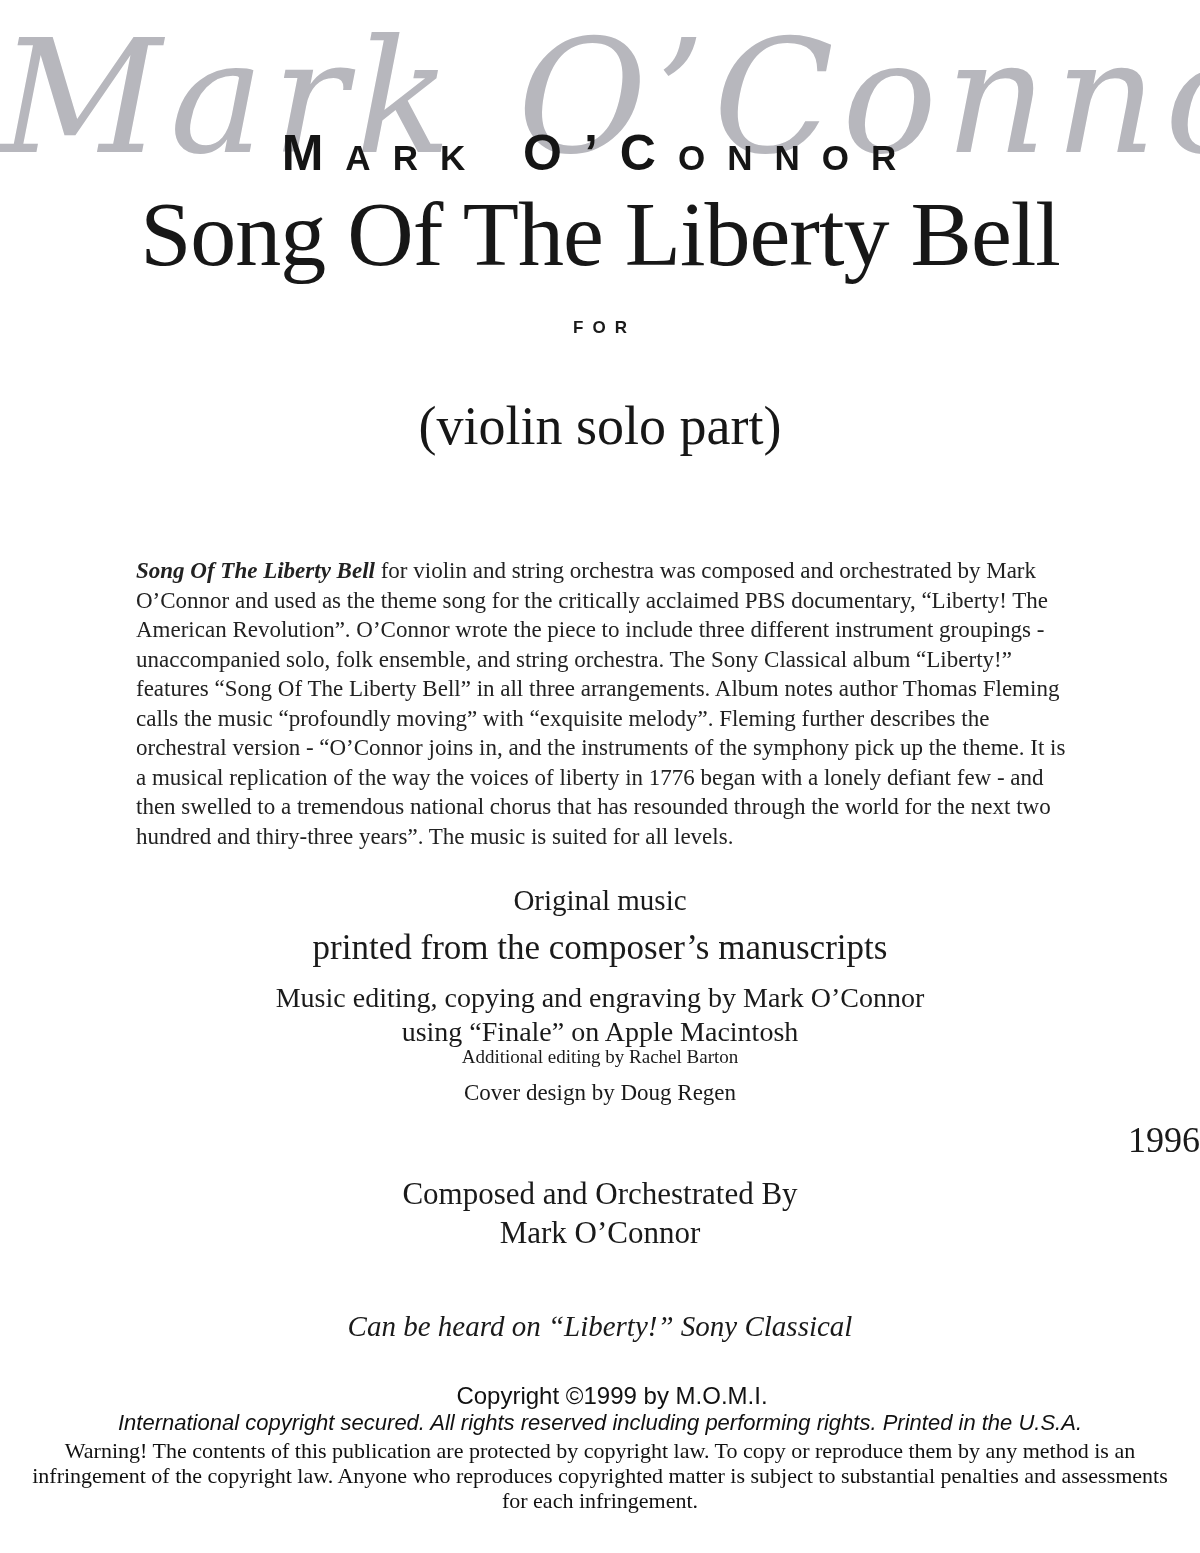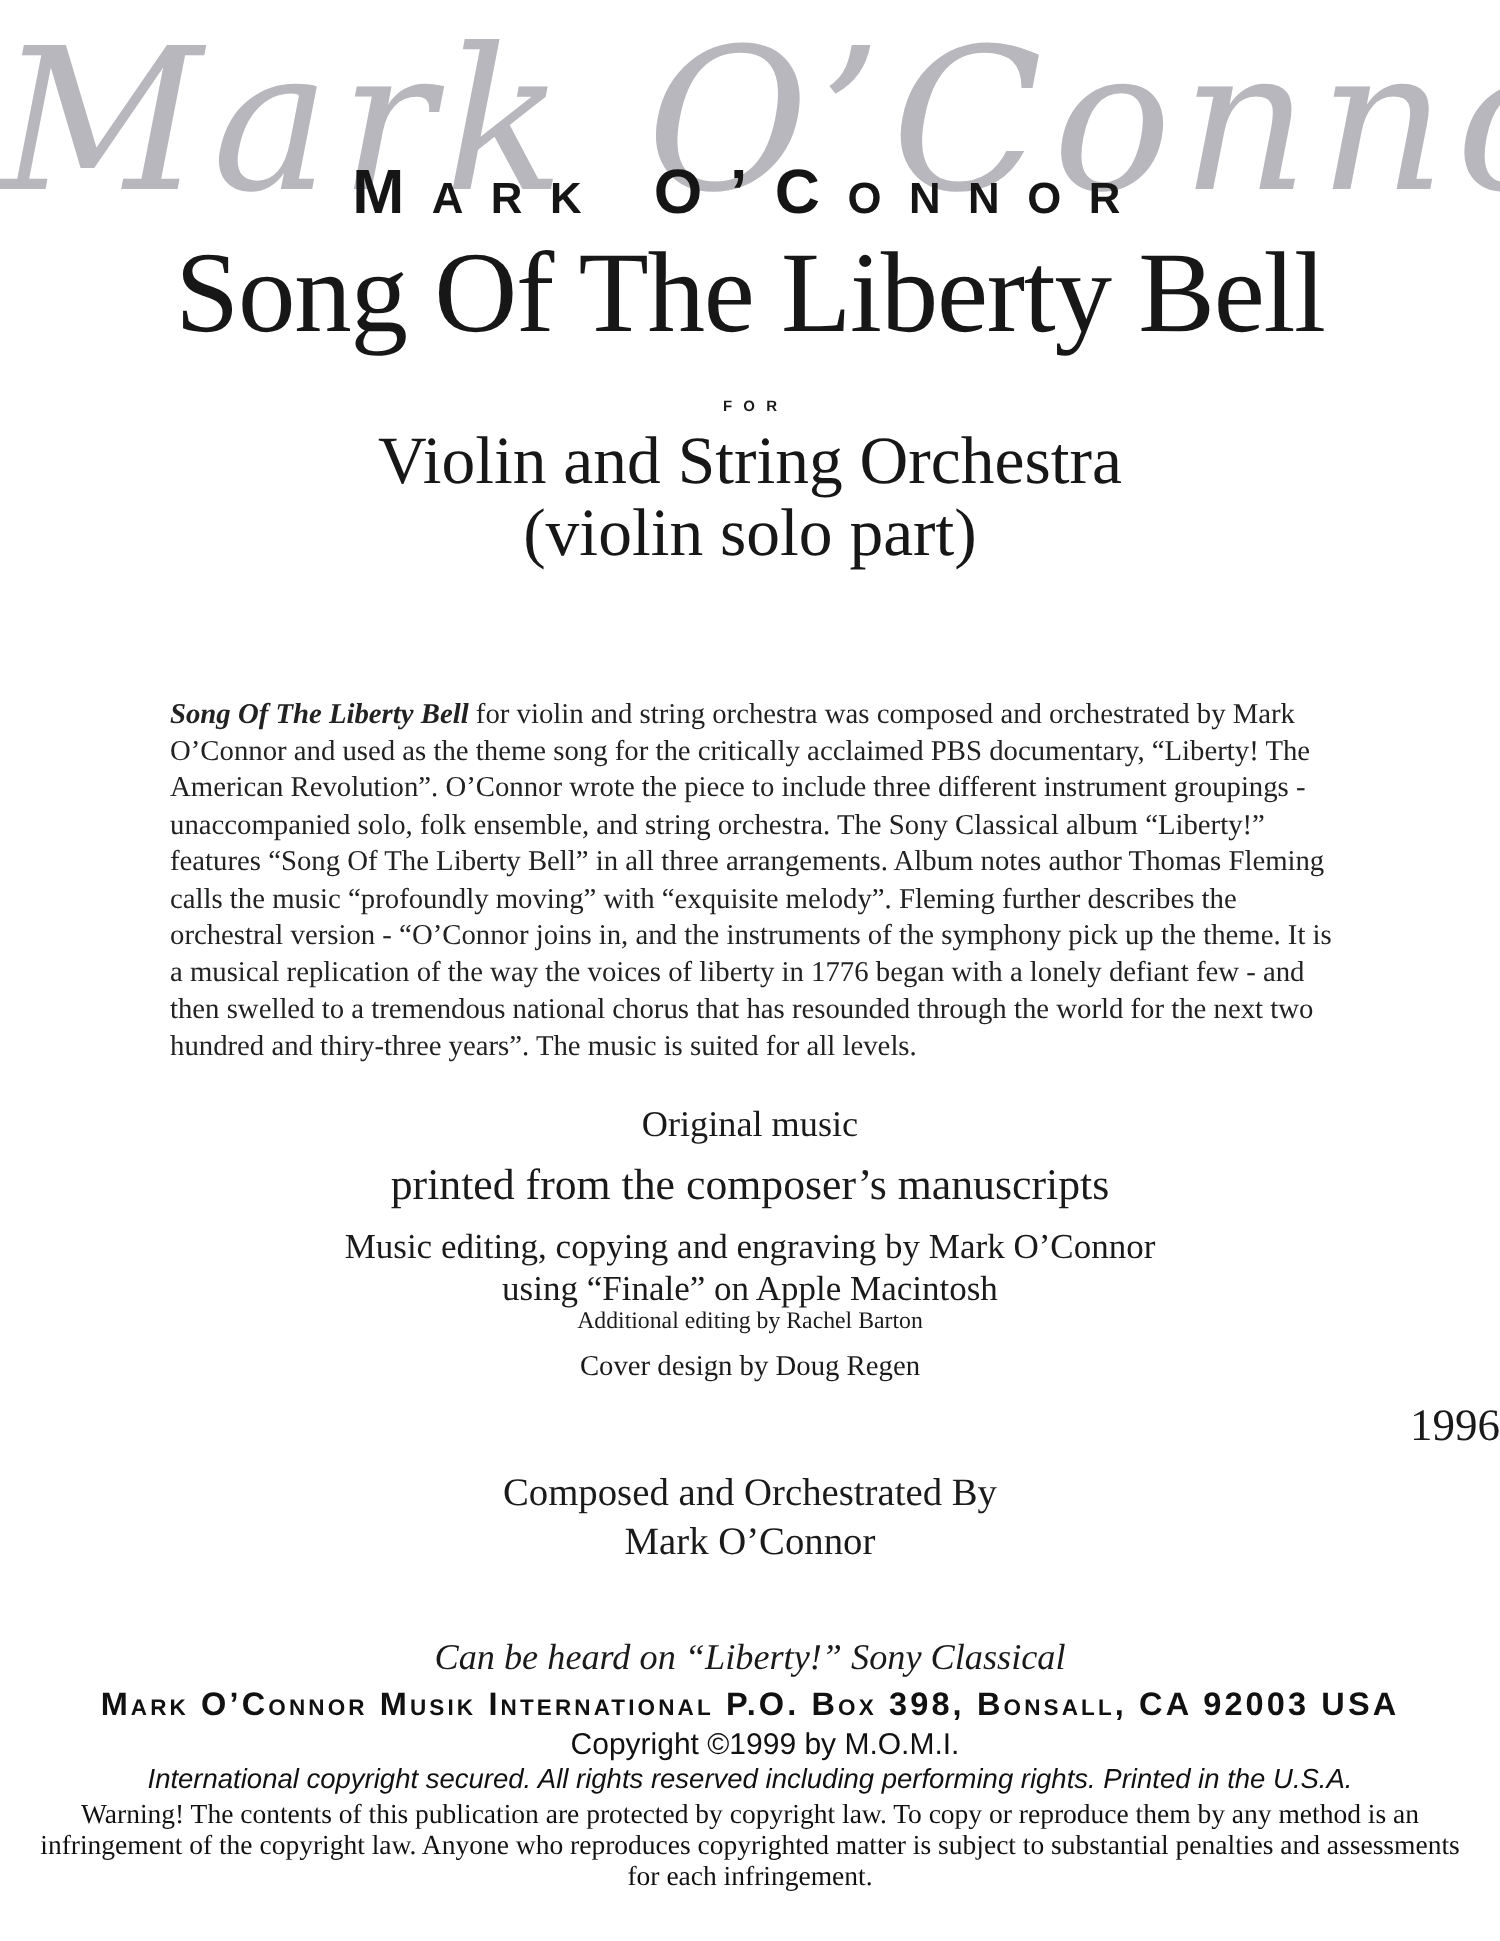--- a/index.html
+++ b/index.html
@@ -47,21 +47,21 @@
     letter-spacing: -1px;
     color: #171717;
     white-space: nowrap;
     z-index: 2;
     margin: 0;
   }
   .for-label {
     top: 318px;
     font-family: "Liberation Sans", sans-serif;
     font-weight: 700;
-    font-size: 12px;
+    font-size: 17px;
     letter-spacing: 9px;
     text-indent: 9px;
     color: #1a1a1a;
   }
   .subtitle-1 {
     top: 341px;
     font-size: 54px;
     line-height: 1;
     color: #171717;
     white-space: nowrap;
@@ -143,34 +143,32 @@
 </style>
 </head>
 <body>
 
 <div class="page">
 
   <div class="abs signature-script">Mark O’Connor</div>
   <div class="abs composer-caps">Mark O’Connor</div>
   <h1 class="abs main-title">Song Of The Liberty Bell</h1>
   <div class="abs for-label">FOR</div>
-  <div class="abs subtitle-1">Violin and String Orchestra</div>
   <div class="abs subtitle-2">(violin solo part)</div>
 
   <p class="description"><span class="lead">Song Of The Liberty Bell</span><span> for violin and string orchestra was composed and orchestrated by Mark O’Connor and used as the theme song for the critically acclaimed PBS documentary, “Liberty! The American Revolution”. O’Connor wrote the piece to include three different instrument groupings - unaccompanied solo, folk ensemble, and string orchestra. The Sony Classical album “Liberty!” features “Song Of The Liberty Bell” in all three arrangements. Album notes author Thomas Fleming calls the music “profoundly moving” with “exquisite melody”. Fleming further describes the orchestral version - “O’Connor joins in, and the instruments of the symphony pick up the theme. It is a musical replication of the way the voices of liberty in 1776 began with a lonely defiant few - and then swelled to a tremendous national chorus that has resounded through the world for the next two hundred and thiry-three years”. The music is suited for all levels.</span></p>
 
   <div class="abs original-1">Original music</div>
   <div class="abs original-2">printed from the composer’s manuscripts</div>
   <div class="abs credit-1">Music editing, copying and engraving by Mark O’Connor</div>
   <div class="abs credit-2">using “Finale” on Apple Macintosh</div>
   <div class="abs credit-3">Additional editing by Rachel Barton</div>
   <div class="abs credit-4">Cover design by Doug Regen</div>
   <div class="abs year">1996</div>
   <div class="abs composed-1">Composed and Orchestrated By</div>
   <div class="abs composed-2">Mark O’Connor</div>
   <div class="abs heard-on">Can be heard on “Liberty!” Sony Classical</div>
 
-  <div class="abs publisher">Mark O’Connor Musik International P.O. Box 398, Bonsall, CA 92003 USA</div>
   <div class="abs copyright">Copyright ©1999 by M.O.M.I.</div>
   <div class="abs rights">International copyright secured. All rights reserved including performing rights. Printed in the U.S.A.</div>
   <div class="abs warning">Warning! The contents of this publication are protected by copyright law. To copy or reproduce them by any method is an infringement of the copyright law. Anyone who reproduces copyrighted matter is subject to substantial penalties and assessments for each infringement.</div>
 
 </div>
 
 </body></html>

